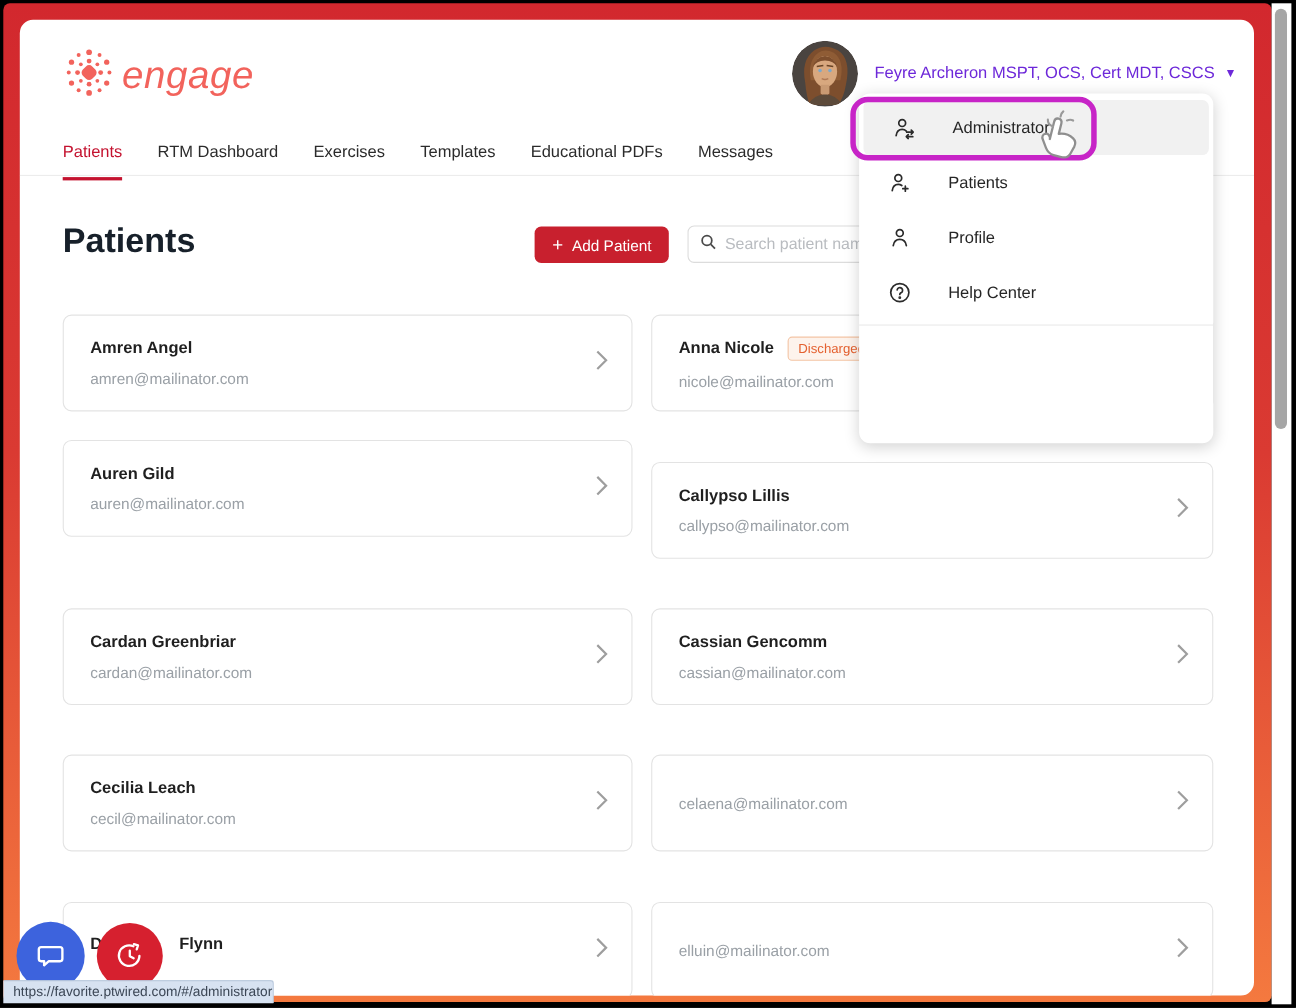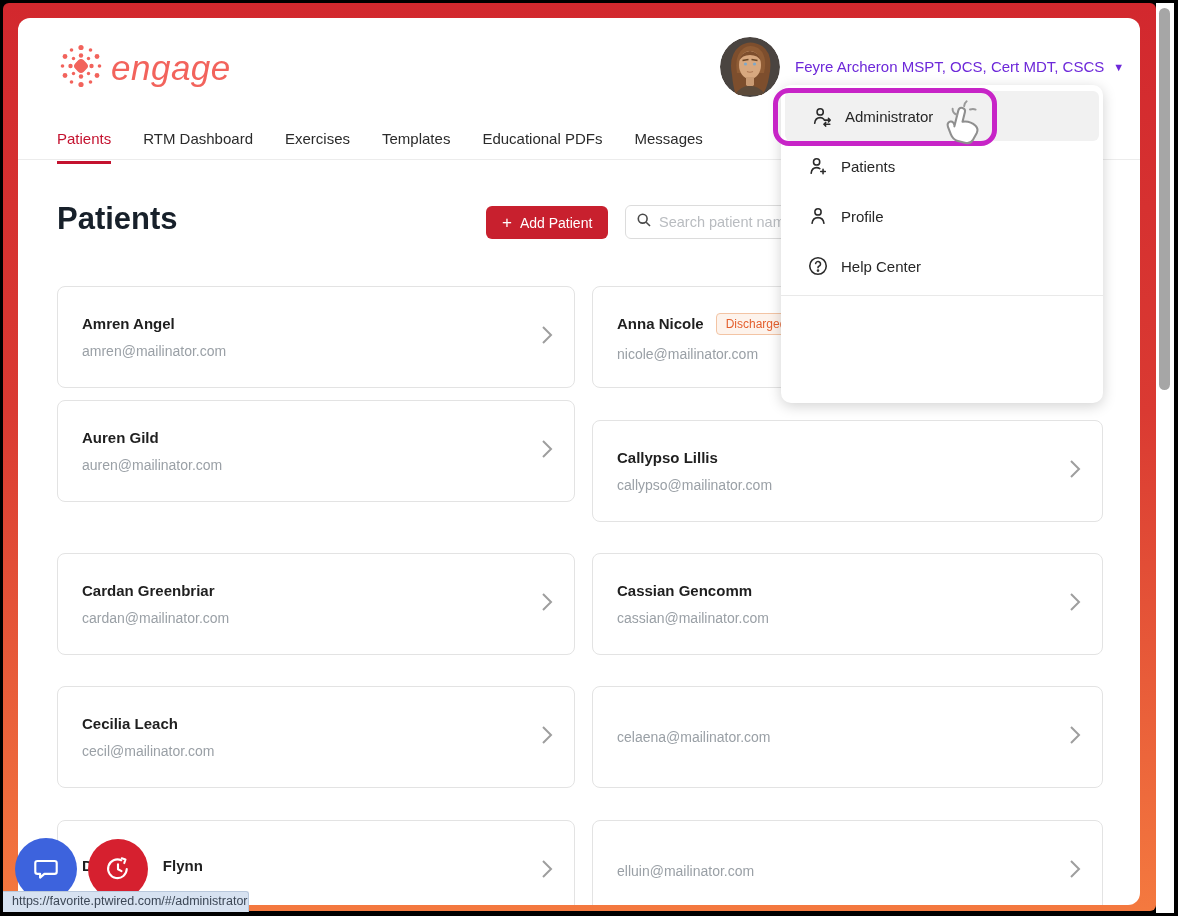--- a/index.html
+++ b/index.html
@@ -34,35 +34,35 @@
   .add-btn { position:absolute; left:468px; top:188px; height:33px; background:#C8202E; color:#fff; border:none;
              border-radius:6px; font-size:14px; padding:0 16px; display:flex; align-items:center; gap:8px; cursor:pointer;
              font-family:inherit; }
   .add-plus { font-size:17px; font-weight:400; }
   .search-box { position:absolute; left:607px; top:187px; width:300px; height:34px; border:1px solid #dcdcdc; border-radius:6px;
                 background:#fff; display:flex; align-items:center; padding:0 10px; gap:7px; }
   .search-box input { border:none; outline:none; font-size:14.5px; color:#333; width:100%; font-family:inherit; }
   .search-box input::placeholder { color:#b9bcc0; }
 
   
-  .card { position:absolute; width:518px; height:102px; background:#fff; border:1px solid #e3e3e3; border-radius:8px;
+  .card { position:absolute; width:518px; height:88px; background:#fff; border:1px solid #e3e3e3; border-radius:8px;
           display:flex; flex-direction:column; justify-content:center; gap:11px; padding:0 56px 0 24px; cursor:pointer; }
   .card.col2 { left:574px; width:511px; }
   .card.col1 { left:39px; }
   .p-name-row { display:flex; align-items:center; gap:12px; }
   .p-name { font-size:15px; font-weight:700; color:#1f1f1f; }
   .p-name.gap-suffix { margin-left:58px; }
   .p-email { font-size:14px; color:#9aa0a6; }
   .badge { font-size:12px; color:#E4602F; background:#FDF3EC; border:1px solid #F3C4A4; border-radius:4px; padding:3px 9px; }
   .chev { position:absolute; right:20px; top:50%; transform:translateY(-50%); }
 
   
   .menu { position:absolute; left:763px; top:67px; width:322px; height:318px; background:#fff; border-radius:10px;
           box-shadow:0 3px 14px rgba(0,0,0,.18); z-index:40; padding-top:6px; }
-  .menu-item { height:50px; display:flex; align-items:center; gap:12px; padding-left:26px; font-size:15px; color:#262626; cursor:pointer; }
+  .menu-item { height:50px; display:flex; align-items:center; gap:33px; padding-left:26px; font-size:15px; color:#262626; cursor:pointer; }
   .menu-item.highlight { background:#f1f1f1; border-radius:6px; margin:0 4px; }
   .menu-divider { height:1px; background:#e9e9e9; margin:4px 0 5px 0; }
   .mi-icon { width:22px; height:22px; flex:0 0 22px; }
 
   
   .anno-box { position:absolute; left:755px; top:70px; width:224px; height:58px; border:5px solid #C724C7;
               border-radius:16px; z-index:60; pointer-events:none; }
   .cursor-hand { position:absolute; left:917px; top:80px; width:52px; height:52px; z-index:70; pointer-events:none; }
 
   

